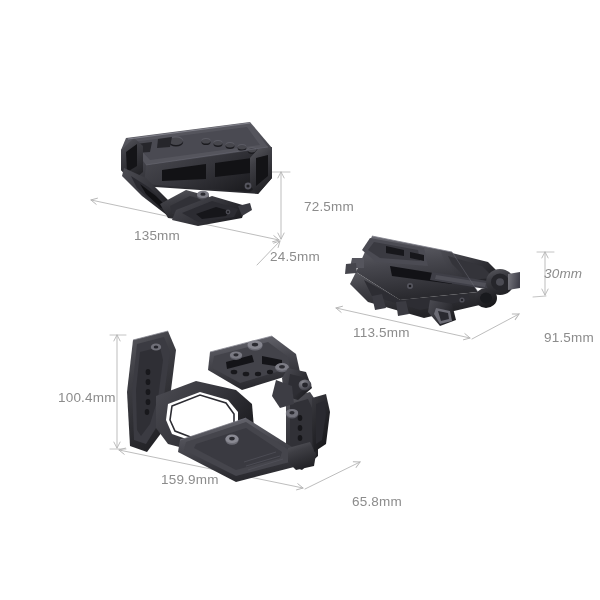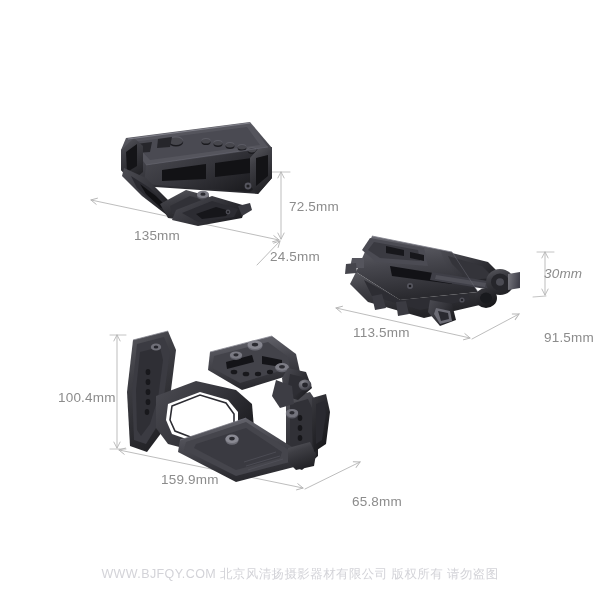--- a/index.html
+++ b/index.html
@@ -332,31 +332,30 @@
       <path d="M276,380 L292,386 L294,404 L280,408 L272,396 Z" fill="#3d3d44"></path>
 
       <path d="M210,352 L272,336" stroke="#8c8c96" stroke-width="1.0" fill="none" opacity="0.8"></path>
       <path d="M133,340 L168,331" stroke="#85858f" stroke-width="1.0" fill="none" opacity="0.75"></path>
       <path d="M180,440 L246,418" stroke="#7d7d87" stroke-width="0.9" fill="none" opacity="0.7"></path>
     </g>
   </svg>
 
   <div class="dim-label" style="left:134px; top:228px;">135mm</div>
 
-  <div class="dim-label" style="left:289px; top:199px;">72.5mm</div>
+  <div class="dim-label" style="left:304px; top:199px;">72.5mm</div>
 
   <div class="dim-label" style="left:270px; top:249px;">24.5mm</div>
 
   <div class="dim-label" style="left:353px; top:325px;text-align:center;">113.5mm</div>
 
   <div class="dim-label" style="left:500px; top:330px;margin-left:44px;">91.5mm</div>
 
   <div class="dim-label" style="left:544px; top:266px;font-style:italic;">30mm</div>
 
   <div class="dim-label" style="left:58px; top:390px;">100.4mm</div>
 
   <div class="dim-label" style="left:161px; top:472px;">159.9mm</div>
 
   <div class="dim-label" style="left:352px; top:494px;">65.8mm</div>
 
-  <div id="watermark">WWW.BJFQY.COM 北京风清扬摄影器材有限公司 版权所有 请勿盗图</div>
 
 </div>
 
 </body></html>

